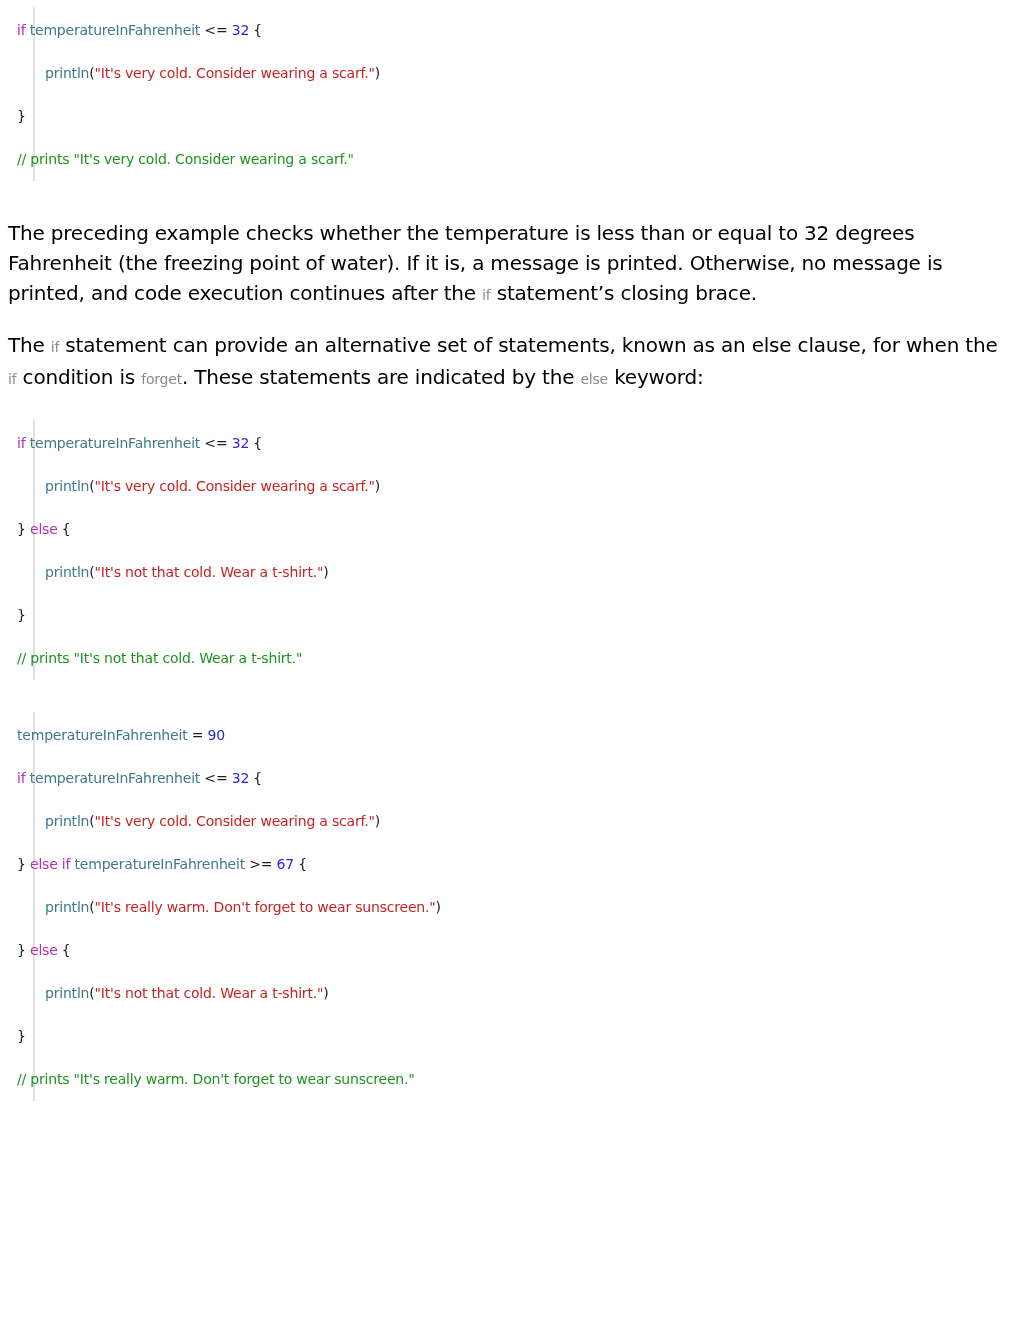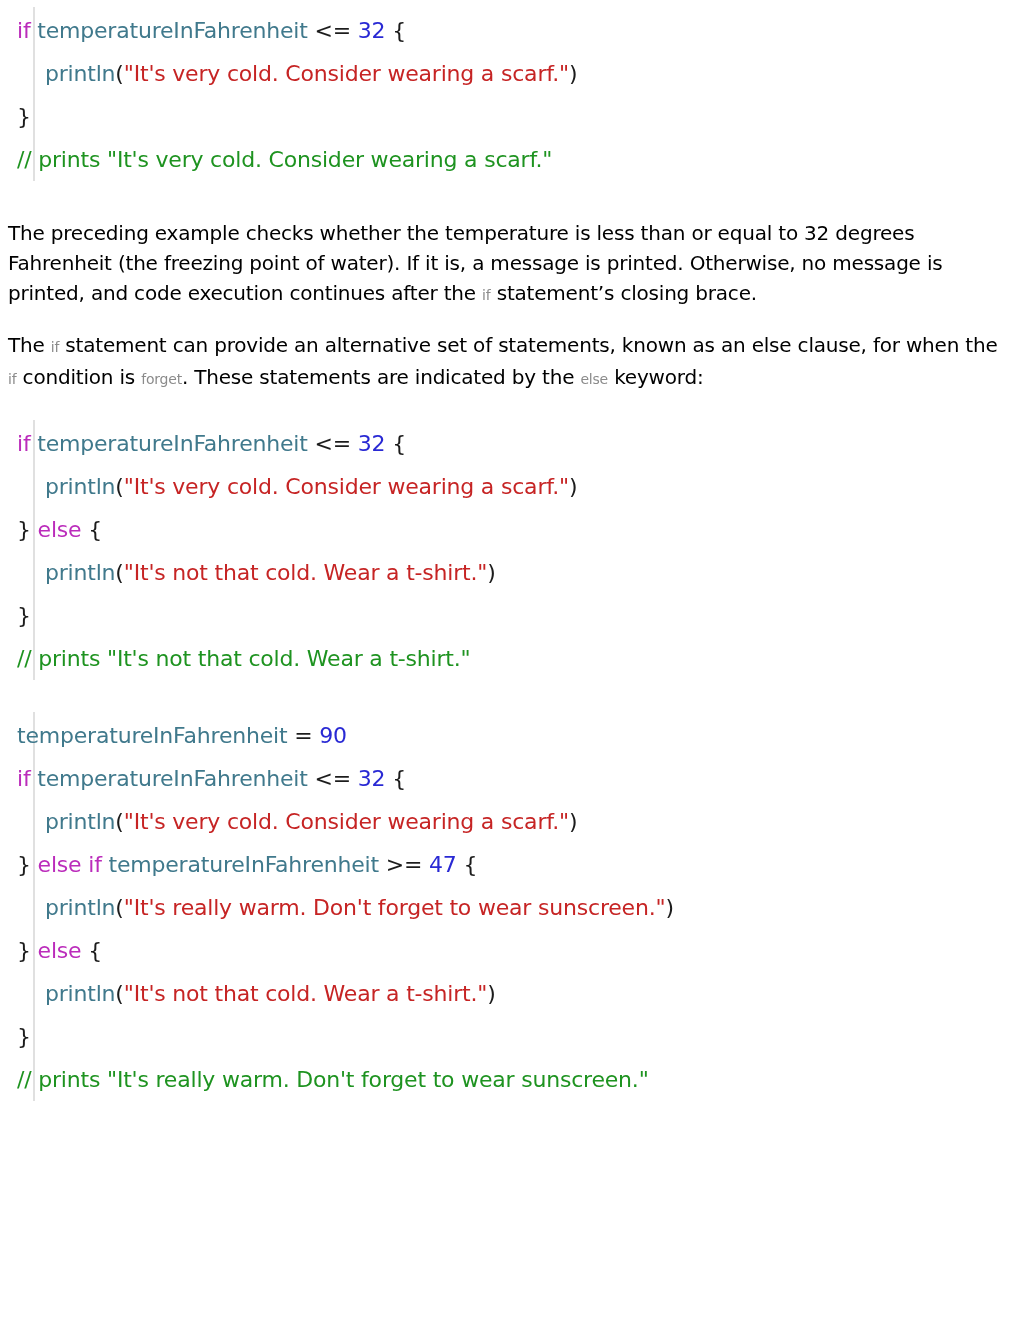--- a/index.html
+++ b/index.html
@@ -12,21 +12,21 @@
     min-height: 1325px;
     background: #ffffff;
     box-sizing: border-box;
     padding-top: 3px;
     overflow: hidden;
   }
   
   .code-block {
     position: relative;
     font-family: "DejaVu Sans", sans-serif;
-    font-size: 22px;
+    font-size: 14px;
     line-height: 43px;
     color: var(--plain, #1c1c1c);
     padding: 6px 10px 6px 17px;
     letter-spacing: -0.2px;
   }
   .code-block::before {
     content: "";
     position: absolute;
     left: 33px;
     top: 4px;
@@ -85,20 +85,20 @@
       <div class="code-line" style="padding-left: 28px;"><span class="tok-identifier">println</span><span class="tok-plain">(</span><span class="tok-string">"It's very cold. Consider wearing a scarf."</span><span class="tok-plain">)</span></div>
       <div class="code-line"><span class="tok-plain">} </span><span class="tok-keyword">else</span><span class="tok-plain"> {</span></div>
       <div class="code-line" style="padding-left: 28px;"><span class="tok-identifier">println</span><span class="tok-plain">(</span><span class="tok-string">"It's not that cold. Wear a t-shirt."</span><span class="tok-plain">)</span></div>
       <div class="code-line"><span class="tok-plain">}</span></div>
       <div class="code-line"><span class="tok-comment">// prints "It's not that cold. Wear a t-shirt."</span></div>
     </div>
   <div class="code-block" id="code-3">
       <div class="code-line"><span class="tok-identifier">temperatureInFahrenheit</span><span class="tok-plain"> = </span><span class="tok-number">90</span></div>
       <div class="code-line"><span class="tok-keyword">if</span><span class="tok-plain"> </span><span class="tok-identifier">temperatureInFahrenheit</span><span class="tok-plain"> &lt;= </span><span class="tok-number">32</span><span class="tok-plain"> {</span></div>
       <div class="code-line" style="padding-left: 28px;"><span class="tok-identifier">println</span><span class="tok-plain">(</span><span class="tok-string">"It's very cold. Consider wearing a scarf."</span><span class="tok-plain">)</span></div>
-      <div class="code-line"><span class="tok-plain">} </span><span class="tok-keyword">else</span><span class="tok-plain"> </span><span class="tok-keyword">if</span><span class="tok-plain"> </span><span class="tok-identifier">temperatureInFahrenheit</span><span class="tok-plain"> &gt;= </span><span class="tok-number">47</span><span class="tok-plain"> {</span></div>
+      <div class="code-line"><span class="tok-plain">} </span><span class="tok-keyword">else</span><span class="tok-plain"> </span><span class="tok-keyword">if</span><span class="tok-plain"> </span><span class="tok-identifier">temperatureInFahrenheit</span><span class="tok-plain"> &gt;= </span><span class="tok-number">67</span><span class="tok-plain"> {</span></div>
       <div class="code-line" style="padding-left: 28px;"><span class="tok-identifier">println</span><span class="tok-plain">(</span><span class="tok-string">"It's really warm. Don't forget to wear sunscreen."</span><span class="tok-plain">)</span></div>
       <div class="code-line"><span class="tok-plain">} </span><span class="tok-keyword">else</span><span class="tok-plain"> {</span></div>
       <div class="code-line" style="padding-left: 28px;"><span class="tok-identifier">println</span><span class="tok-plain">(</span><span class="tok-string">"It's not that cold. Wear a t-shirt."</span><span class="tok-plain">)</span></div>
       <div class="code-line"><span class="tok-plain">}</span></div>
       <div class="code-line"><span class="tok-comment">// prints "It's really warm. Don't forget to wear sunscreen."</span></div>
     </div>
 </div>
 
 </body></html>

